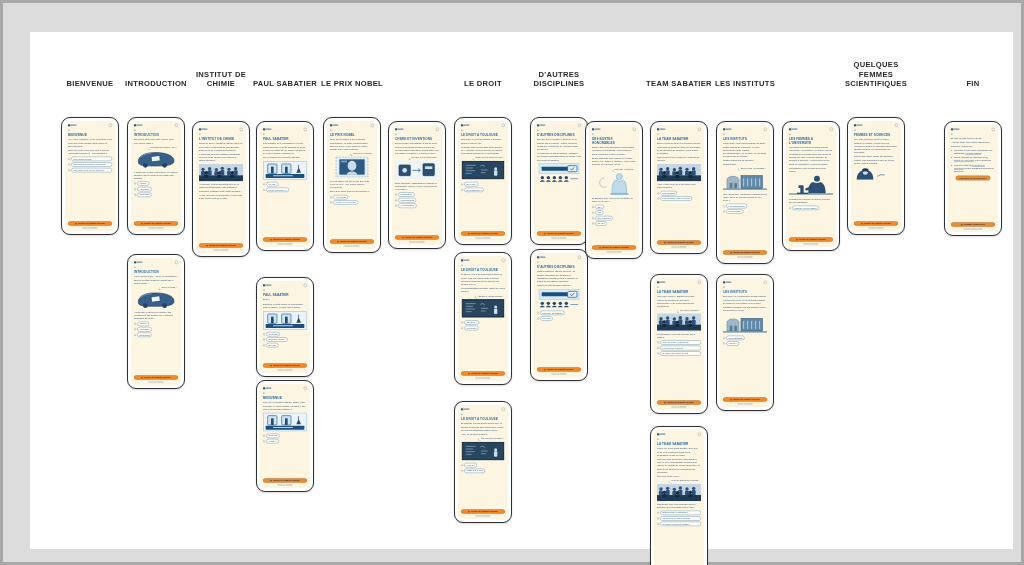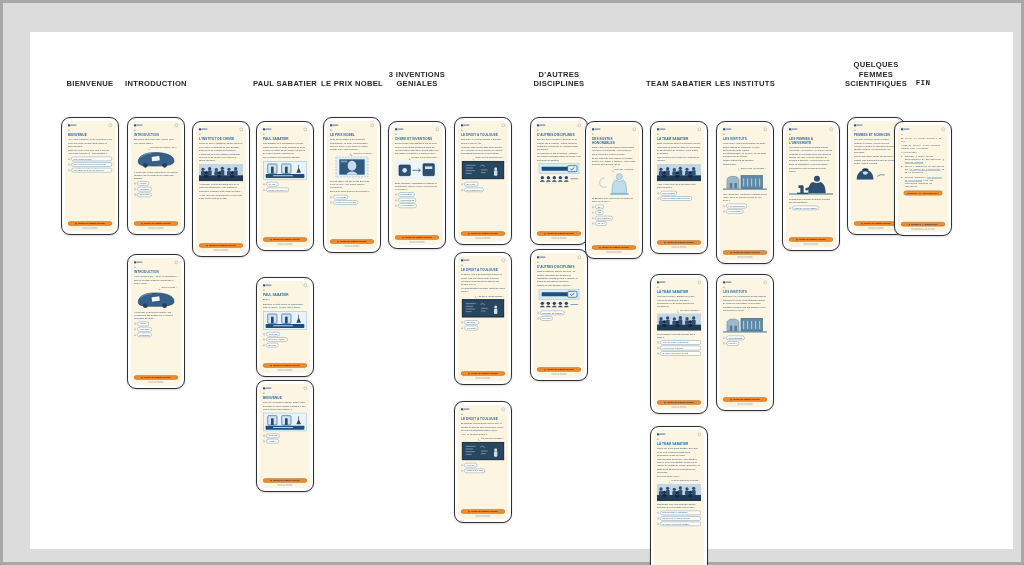--- a/index.html
+++ b/index.html
@@ -207,20 +207,21 @@
                 <i class="dot"></i>
                 <span class="cta-t">Passer au chapitre suivant</span>
               </button>
         <div class="note">Revoir ce chapitre</div>
       </div>
     </div>
   </article>
 </section>
 
   <section class="col" style="left: 158px;">
+    <h2 class="col-h">INSTITUT DE CHIMIE</h2>
 
   <article class="phone" style="top: 72px; height: 136px;">
     <div class="screen">
       <div class="inner">
         <header class="ph-head">
           <span class="logo">
                   <i class="lg-sq"></i>
                   <i class="lg-lines"></i>
                 </span>
           <span class="menu"></span>
@@ -485,21 +486,20 @@
                 <i class="dot"></i>
                 <span class="cta-t">Passer au chapitre suivant</span>
               </button>
         <div class="note">Revoir ce chapitre</div>
       </div>
     </div>
   </article>
 </section>
 
   <section class="col" style="left: 354px;">
-    <h2 class="col-h">3 INVENTIONS GENIALES</h2>
 
   <article class="phone" style="top: 72px; height: 128px;">
     <div class="screen">
       <div class="inner">
         <header class="ph-head">
           <span class="logo">
                   <i class="lg-sq"></i>
                   <i class="lg-lines"></i>
                 </span>
           <span class="menu"></span>
@@ -544,20 +544,21 @@
                 <i class="dot"></i>
                 <span class="cta-t">Passer au chapitre suivant</span>
               </button>
         <div class="note">Revoir ce chapitre</div>
       </div>
     </div>
   </article>
 </section>
 
   <section class="col" style="left: 420px;">
+    <h2 class="col-h">LE DROIT</h2>
 
   <article class="phone" style="top: 68px; height: 128px;">
     <div class="screen">
       <div class="inner">
         <header class="ph-head">
           <span class="logo">
                   <i class="lg-sq"></i>
                   <i class="lg-lines"></i>
                 </span>
           <span class="menu"></span>
@@ -1282,21 +1283,21 @@
         <button class="cta">
                 <i class="dot"></i>
                 <span class="cta-t">Passer au chapitre suivant</span>
               </button>
         <div class="note">Revoir ce chapitre</div>
       </div>
     </div>
   </article>
 </section>
 
-  <section class="col" style="left: 860px; font-family: Liberation Mono, monospace;">
+  <section class="col" style="left: 910px;">
     <h2 class="col-h">FIN</h2>
 
   <article class="phone" style="top: 72px; height: 115px;">
     <div class="screen">
       <div class="inner">
         <header class="ph-head">
           <span class="logo">
                   <i class="lg-sq"></i>
                   <i class="lg-lines"></i>
                 </span>

